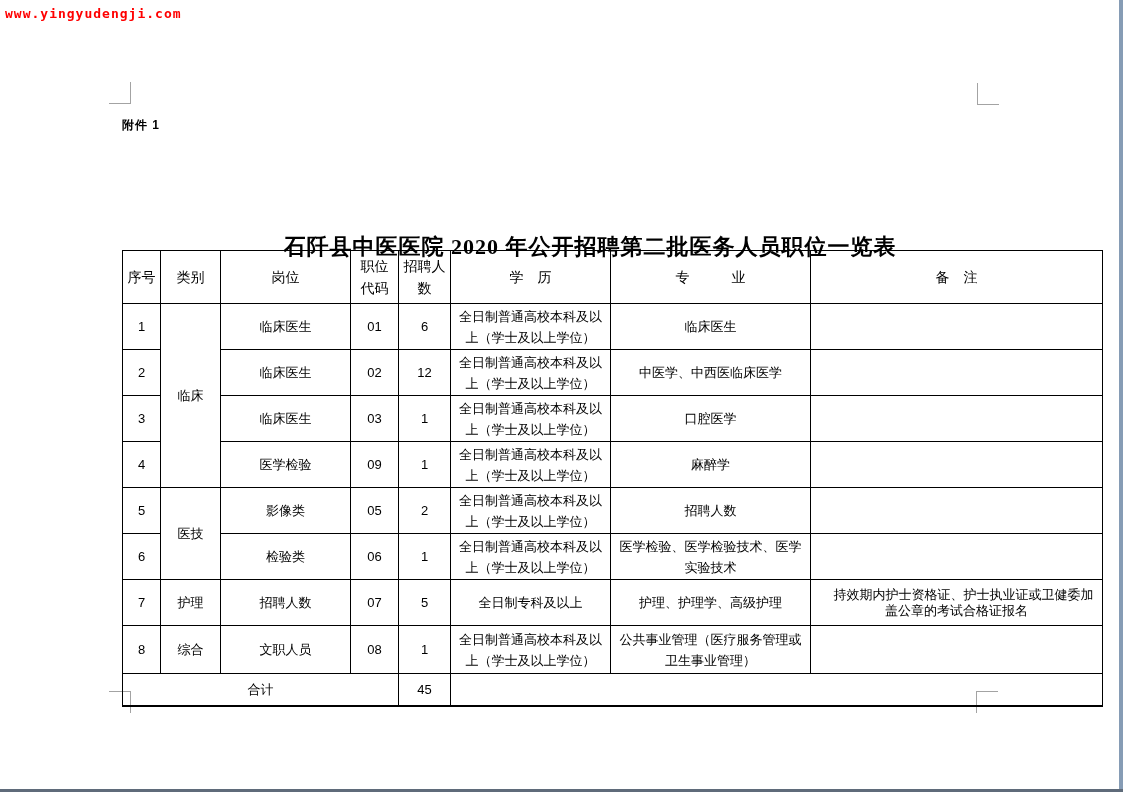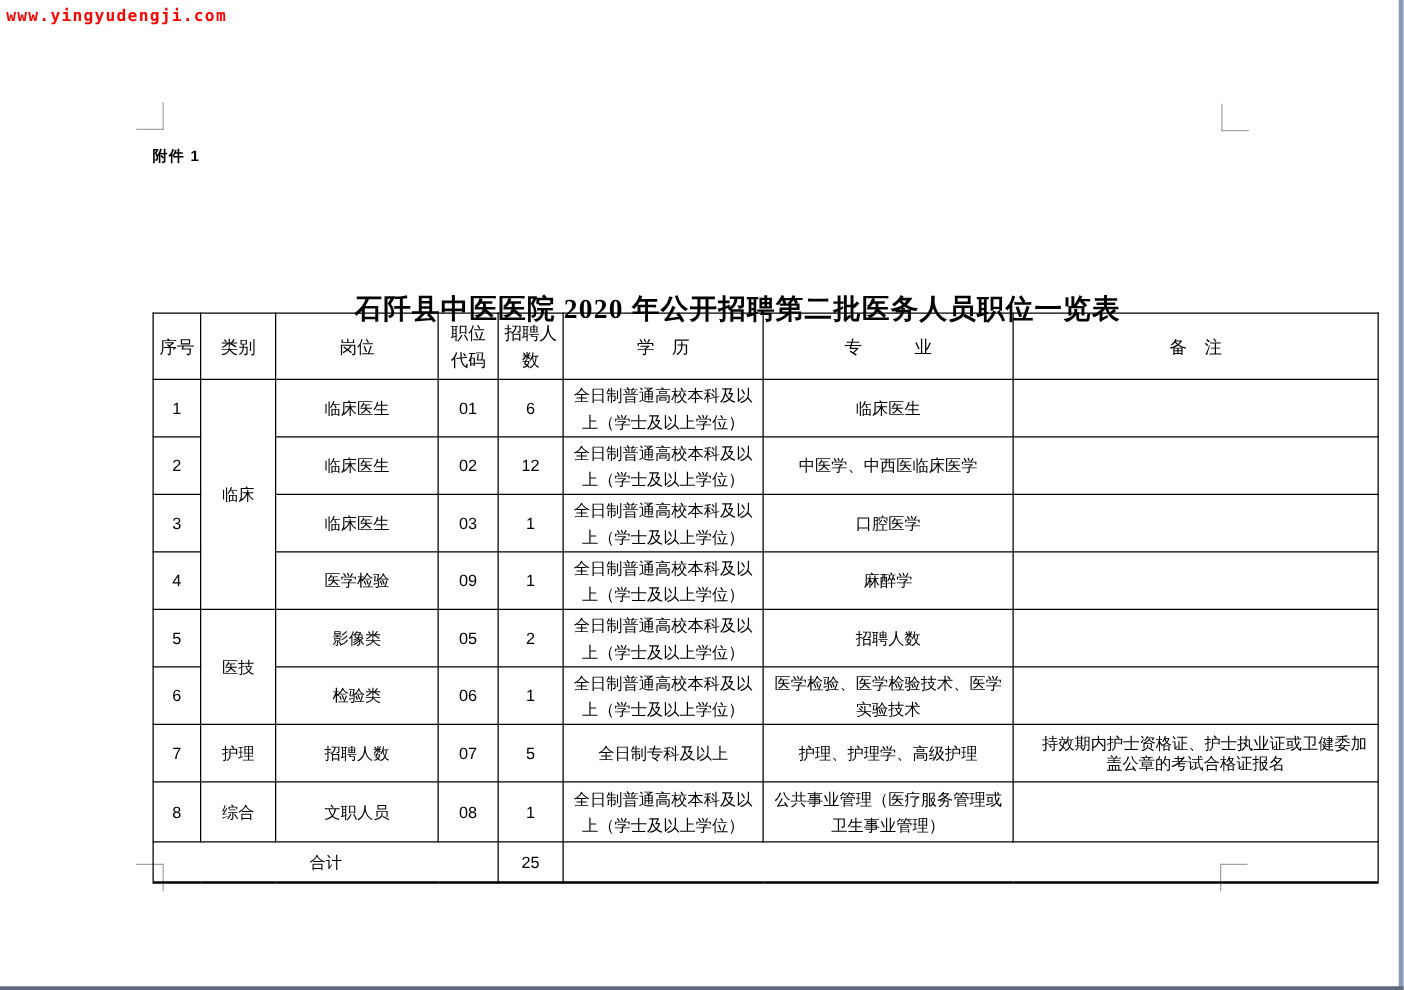--- a/index.html
+++ b/index.html
@@ -161,20 +161,20 @@
       <td>文职人员</td>
       <td>08</td>
       <td>1</td>
       <td>全日制普通高校本科及以上（学士及以上学位）</td>
       <td>公共事业管理（医疗服务管理或卫生事业管理）</td>
       <td></td>
     </tr>
 
     <tr class="total-row">
       <td colspan="4">合计</td>
-      <td>25</td>
+      <td>45</td>
       <td colspan="3"></td>
     </tr>
   </tbody>
 </table>
 
 <div class="edge-right"></div>
 <div class="edge-bottom"></div>
 
 </body></html>

